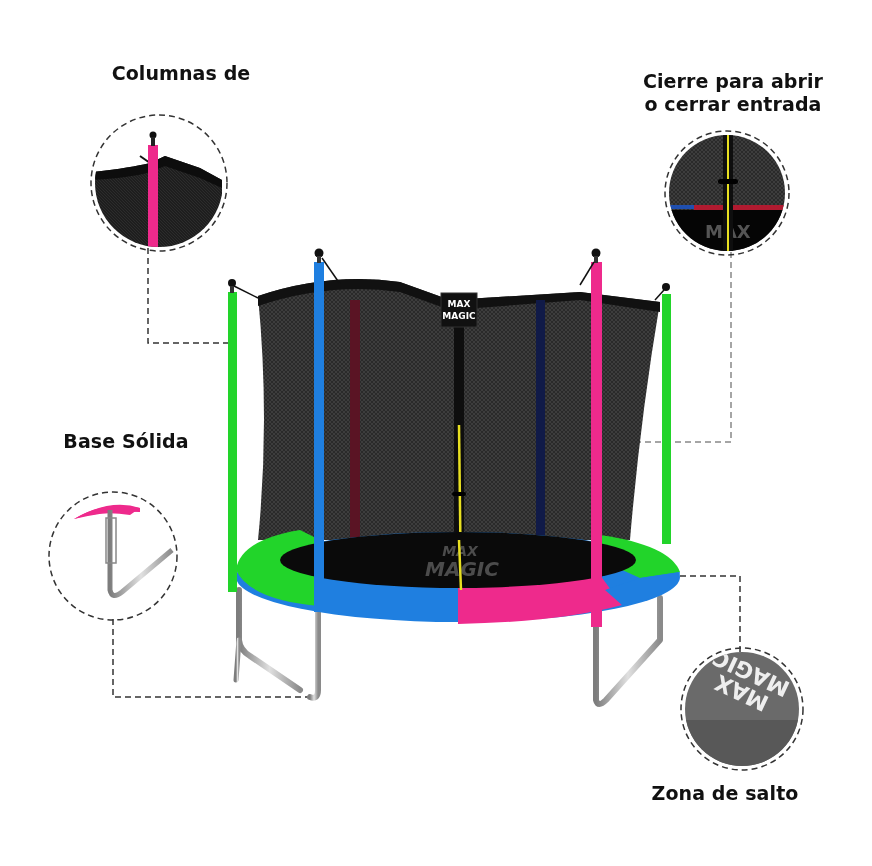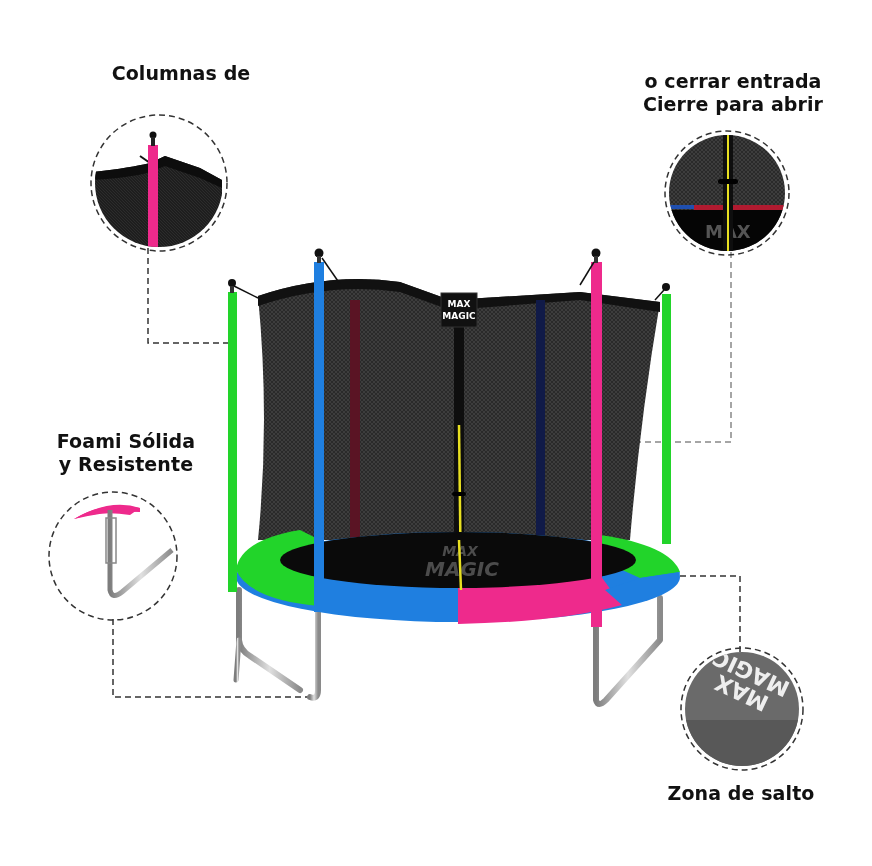--- a/index.html
+++ b/index.html
@@ -2,36 +2,35 @@
 <html><head>
 <meta charset="utf-8">
 <style>
   html, body { margin: 0; padding: 0; background: #ffffff; }
   body { width: 872px; height: 866px; position: relative; overflow: hidden; font-family: "DejaVu Sans", "Liberation Sans", sans-serif; }
   .label { position: absolute; font-weight: bold; color: #111111; font-size: 19px; line-height: 23px; text-align: center; letter-spacing: 0.1px; }
   .label span { display: block; white-space: nowrap; }
   #lbl-columns { left: 56px; top: 62px; width: 250px; }
   #lbl-zipper { left: 628px; top: 70px; width: 210px; }
   #lbl-base { left: 26px; top: 430px; width: 200px; }
-  #lbl-jump { left: 616px; top: 782px; width: 250px; }
+  #lbl-jump { left: 600px; top: 782px; width: 250px; }
   svg.scene { position: absolute; left: 0; top: 0; }
 </style>
 </head>
 <body>
 
 <div class="label" id="lbl-columns">
   <span>Columnas de</span>
 </div>
 <div class="label" id="lbl-zipper">
+  <span>Cierre para abrir</span>
   <span>o cerrar entrada</span>
-  <span>Cierre para abrir</span>
 </div>
 <div class="label" id="lbl-base">
-  <span>Foami Sólida</span>
-  <span>y Resistente</span>
+  <span>Base Sólida</span>
 </div>
 <div class="label" id="lbl-jump">
   <span>Zona de salto</span>
 </div>
 
 <svg class="scene" width="872" height="866" viewBox="0 0 872 866" xmlns="http://www.w3.org/2000/svg">
   <defs>
     <pattern id="mesh" width="4" height="4" patternUnits="userSpaceOnUse">
       <rect width="4" height="4" fill="#2a2a2a"></rect>
       <path d="M0 0 L4 4 M4 0 L0 4" stroke="#4a4a4a" stroke-width="0.6"></path>

